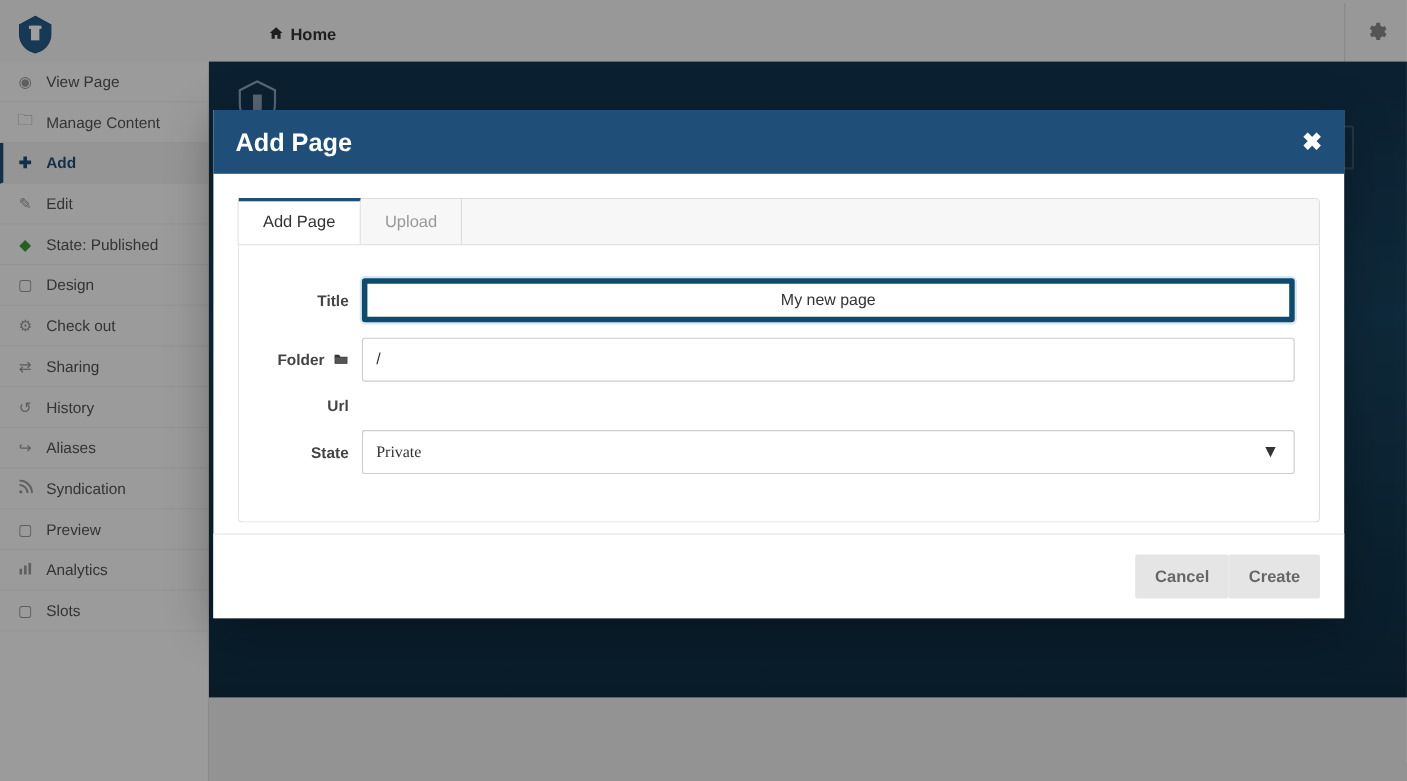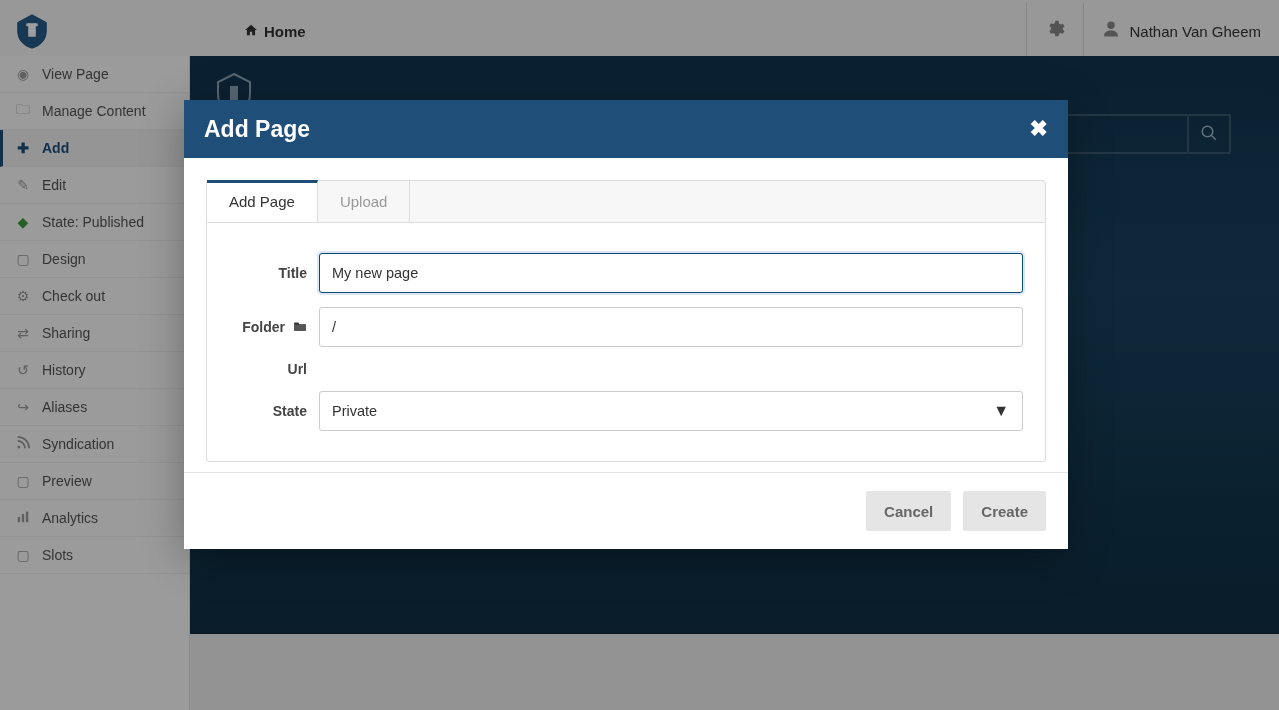--- a/index.html
+++ b/index.html
@@ -75,21 +75,21 @@
     font-size: 21px; padding-bottom: 2px;
   }
 
   
   .overlay {
     position: absolute; inset: 0; background: rgba(0,0,0,0.38);
   }
 
   
   .modal {
-    position: absolute; top: 100px; left: 184px; width: 884px;
+    position: absolute; top: 100px; left: 194px; width: 1028px;
     background: #fff; box-shadow: 0 8px 40px rgba(0,0,0,0.3);
   }
   .modal-header {
     background: #1f4e79; color: #fff; height: 58px;
     display: flex; align-items: center; justify-content: space-between;
     padding: 0 20px;
   }
   .modal-header .title { font-size: 23px; font-weight: 700; }
   .modal-header .close { font-size: 22px; font-weight: 700; cursor: pointer; }
   .modal-body { padding: 22px 22px 10px 22px; }
@@ -99,59 +99,60 @@
   }
   .tab {
     padding: 12px 22px; font-size: 15px; color: #999; cursor: pointer;
     border-right: 1px solid #ddd;
   }
   .tab.active {
     background: #fff; color: #333; border-top: 3px solid #1f4e79;
     margin-top: -1px; padding-top: 10px;
   }
   .panel {
-    border: 1px solid #ddd; border-top: none; padding: 30px 22px 26px 22px;
+    border: 1px solid #ddd; border-top: none; padding: 30px 22px 39px 22px;
     border-bottom-left-radius: 4px; border-bottom-right-radius: 4px;
   }
   .form-row {
     display: flex; align-items: center; margin-bottom: 14px;
   }
   .form-row .label {
     width: 78px; text-align: right; font-weight: 700; color: #444; font-size: 14px;
     display: flex; justify-content: flex-end; align-items: center; gap: 4px;
   }
   .form-row .control {
     flex: 1; margin-left: 12px;
   }
   .form-row input[type=text], .form-row .readonly, .form-row select {
     width: 100%; height: 40px; padding: 0 12px; font-size: 14.5px;
     border: 1px solid #ccc; border-radius: 3px; background: #fff; color: #333;
     font-family: inherit;
   }
   .form-row input.focused {
-    border: 1px solid #0c4a6e; box-shadow: 0 0 0 2px rgba(100,160,210,0.25);
+    border: 5px solid #0c4a6e; box-shadow: 0 0 0 2px rgba(100,160,210,0.25);
     outline: none;
+    text-align: center;
   }
   .form-row .readonly {
     background: #eeeeee; display: flex; align-items: center; color: #555;
   }
   .form-row select {
     appearance: none; -webkit-appearance: none; background: #fff;
     background-image: none;
   }
-  .select-wrap { position: relative; }
+  .select-wrap { position: relative; font-family: Liberation Serif, serif; }
   .select-wrap .caret {
     position: absolute; right: 14px; top: 50%; transform: translateY(-50%);
     pointer-events: none; color: #333;
   }
   .folder-icon { font-size: 13px; color: #333; margin-left: 4px; }
 
   .modal-footer {
     border-top: 1px solid #e5e5e5; padding: 18px 22px;
-    display: flex; justify-content: flex-end; gap: 12px;
+    display: flex; justify-content: flex-end; 
     background: #fff;
   }
   .btn {
     height: 40px; padding: 0 18px; border: none; border-radius: 2px;
     font-size: 15px; font-weight: 600; cursor: pointer;
     display: inline-flex; align-items: center; justify-content: center;
   }
   .btn-default { background: #e5e5e5; color: #666; }
   .btn-primary { background: #1f4e79; color: #fff; }
 </style>
@@ -176,28 +177,20 @@
       </span>
       <span>Home</span>
     </div>
     <div class="right">
       <div class="gear">
         <span>
           <svg viewBox="0 0 24 24">
               <path d="M12 8a4 4 0 100 8 4 4 0 000-8zm9.4 4a7.5 7.5 0 00-.1-1.3l2.1-1.6-2-3.5-2.5 1a7.6 7.6 0 00-2.2-1.3L16.3 2h-4l-.4 2.7a7.6 7.6 0 00-2.2 1.3l-2.5-1-2 3.5 2.1 1.6a7.5 7.5 0 000 2.6l-2.1 1.6 2 3.5 2.5-1a7.6 7.6 0 002.2 1.3l.4 2.7h4l.4-2.7a7.6 7.6 0 002.2-1.3l2.5 1 2-3.5-2.1-1.6c.1-.4.1-.9.1-1.3z"></path>
             </svg>
         </span>
-      </div>
-      <div class="user">
-        <span class="user-icon">
-          <svg viewBox="0 0 24 24">
-              <path d="M12 12a5 5 0 100-10 5 5 0 000 10zm0 2c-5 0-9 2.5-9 6v2h18v-2c0-3.5-4-6-9-6z"></path>
-            </svg>
-        </span>
-        <span class="name">Nathan Van Gheem</span>
       </div>
     </div>
   </div>
 
   <div class="sidebar">
     <div class="item">
       <span class="icon">◉</span>
       <span>View Page</span>
     </div>
     <div class="item">

